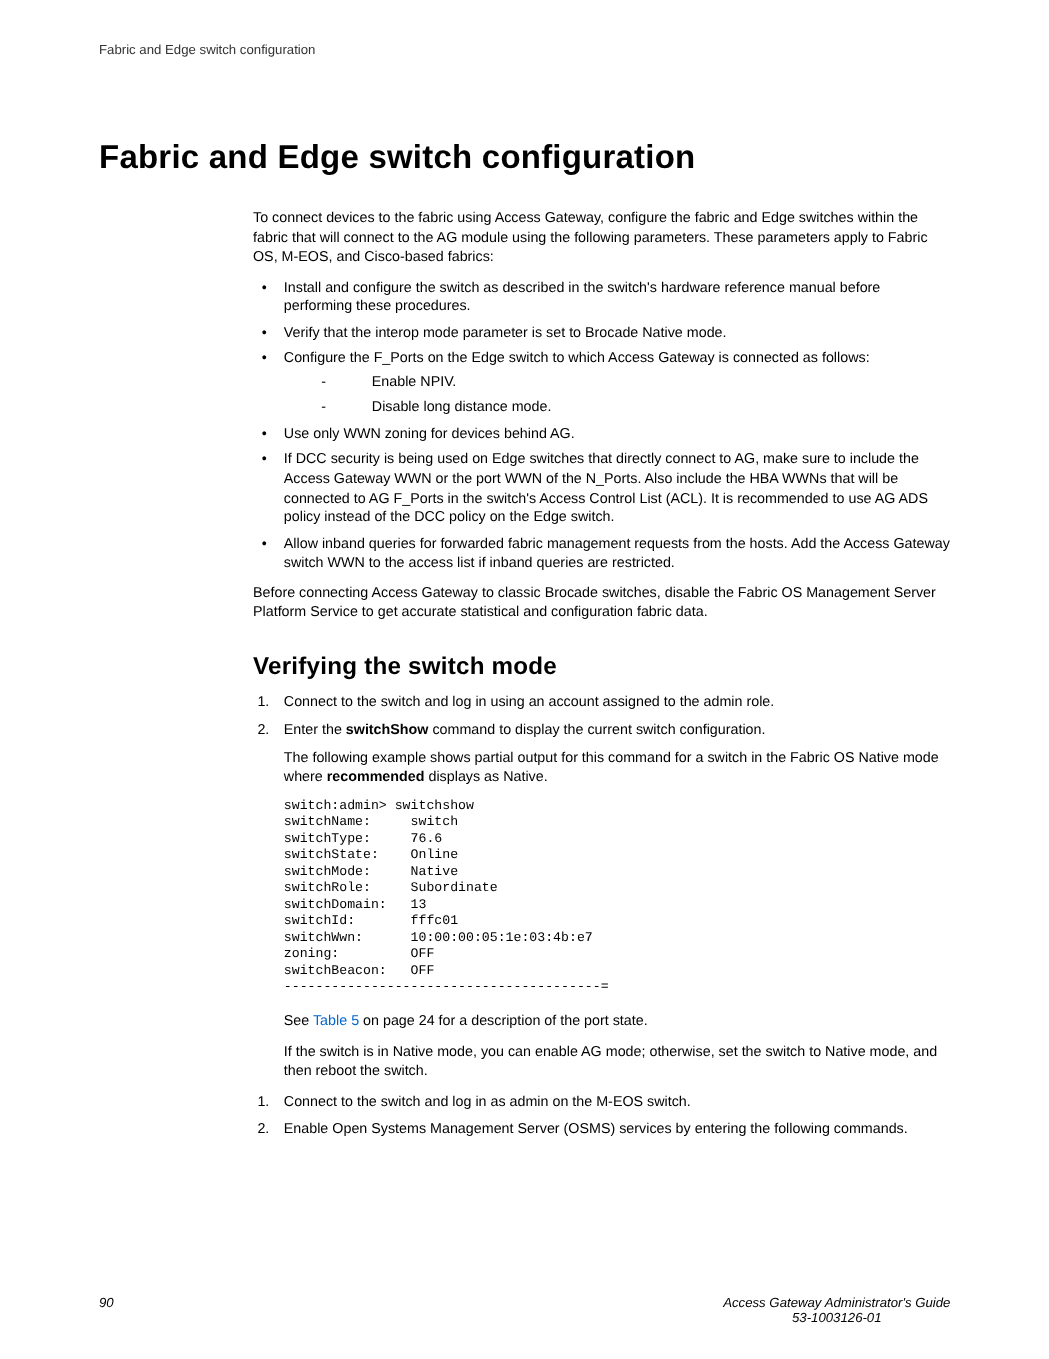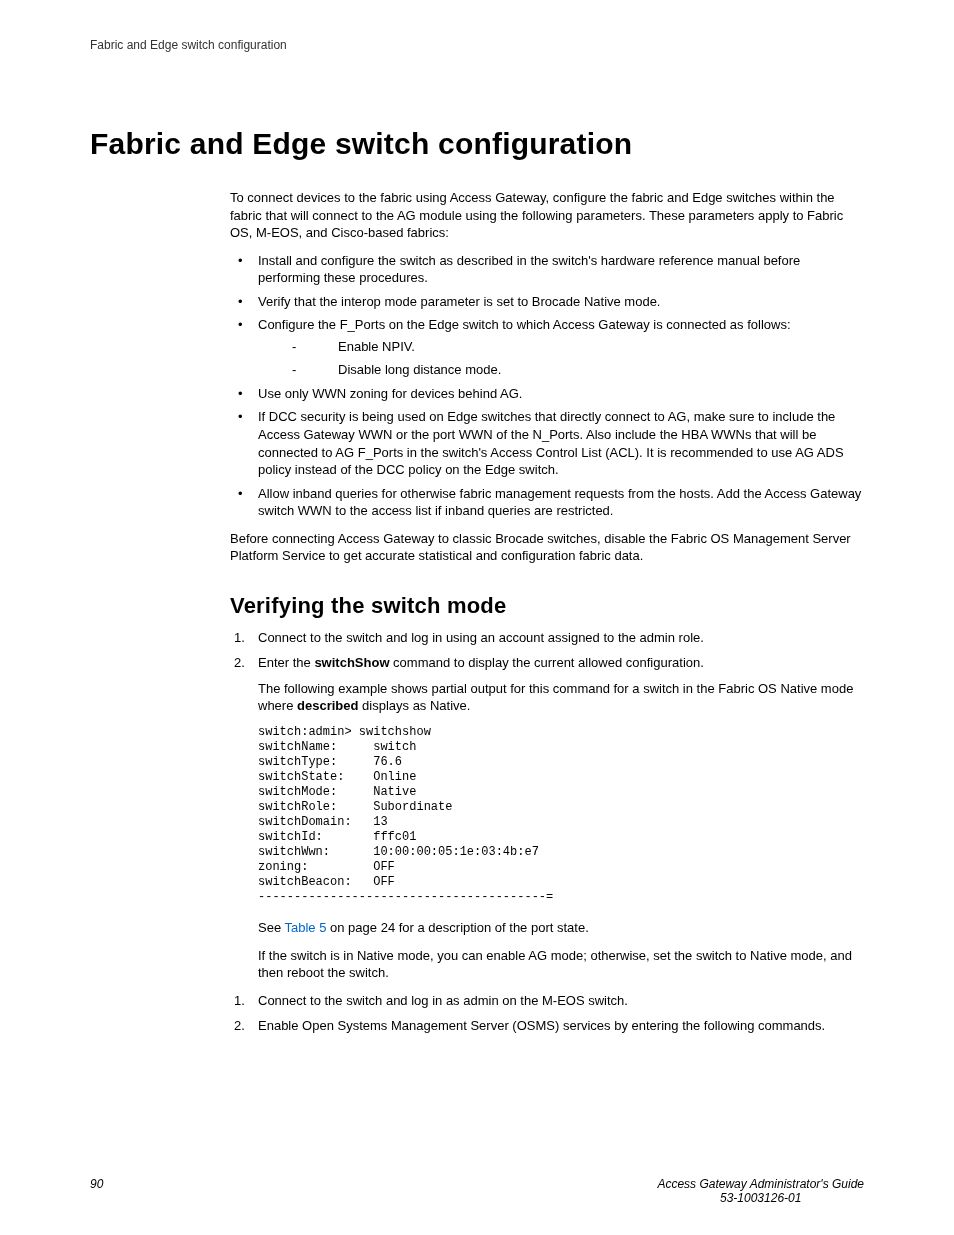--- a/index.html
+++ b/index.html
@@ -146,33 +146,33 @@
       <li>Verify that the interop mode parameter is set to Brocade Native mode.</li>
       <li>
         <span>Configure the F_Ports on the Edge switch to which Access Gateway is connected as follows:</span>
         <ul class="dashes">
           <li>Enable NPIV.</li>
           <li>Disable long distance mode.</li>
         </ul>
       </li>
       <li>Use only WWN zoning for devices behind AG.</li>
       <li>If DCC security is being used on Edge switches that directly connect to AG, make sure to include the Access Gateway WWN or the port WWN of the N_Ports. Also include the HBA WWNs that will be connected to AG F_Ports in the switch's Access Control List (ACL). It is recommended to use AG ADS policy instead of the DCC policy on the Edge switch.</li>
-      <li>Allow inband queries for otherwise fabric management requests from the hosts. Add the Access Gateway switch WWN to the access list if inband queries are restricted.</li>
+      <li>Allow inband queries for forwarded fabric management requests from the hosts. Add the Access Gateway switch WWN to the access list if inband queries are restricted.</li>
     </ul>
 
     <p>Before connecting Access Gateway to classic Brocade switches, disable the Fabric OS Management Server Platform Service to get accurate statistical and configuration fabric data.</p>
 
     <h2>Verifying the switch mode</h2>
 
     <ol class="steps">
       <li>Connect to the switch and log in using an account assigned to the admin role.</li>
       <li>
-        <span>Enter the </span><b>switchShow</b><span> command to display the current allowed configuration.</span>
+        <span>Enter the </span><b>switchShow</b><span> command to display the current switch configuration.</span>
         <p class="step-body">
-          <span>The following example shows partial output for this command for a switch in the Fabric OS Native mode where </span><b>described</b><span> displays as Native.</span>
+          <span>The following example shows partial output for this command for a switch in the Fabric OS Native mode where </span><b>recommended</b><span> displays as Native.</span>
         </p>
         <pre class="code">switch:admin&gt; switchshow
 switchName:     switch
 switchType:     76.6
 switchState:    Online
 switchMode:     Native
 switchRole:     Subordinate
 switchDomain:   13
 switchId:       fffc01
 switchWwn:      10:00:00:05:1e:03:4b:e7

